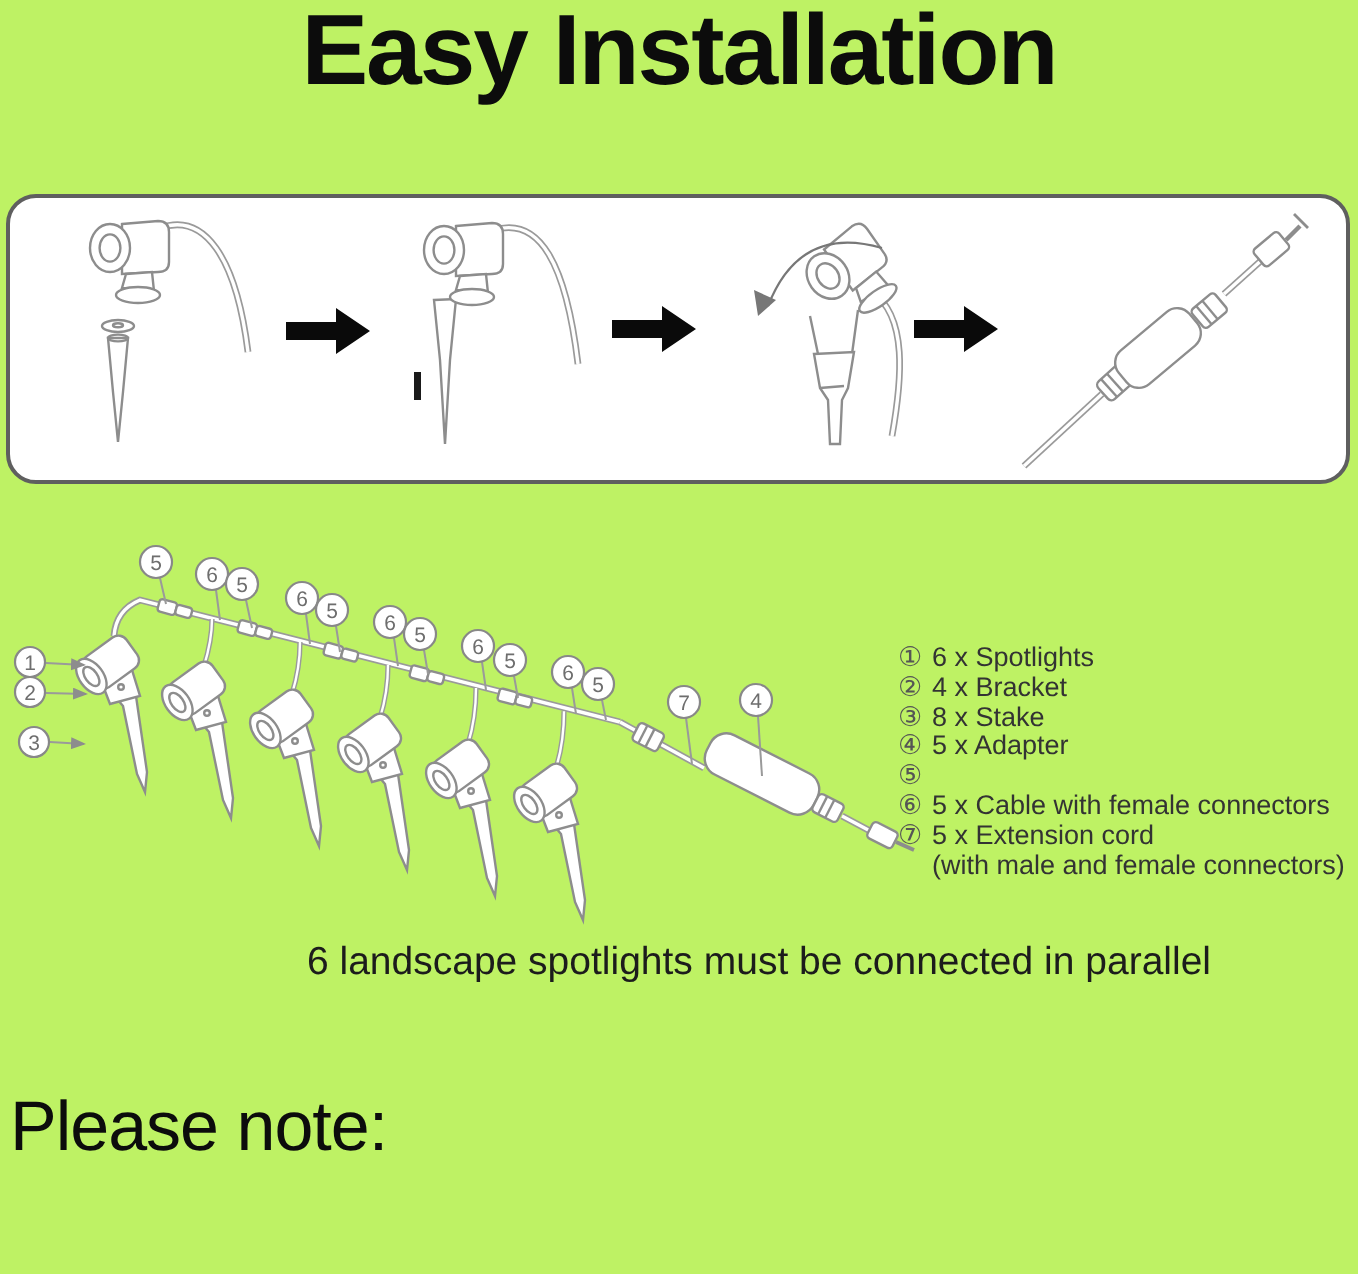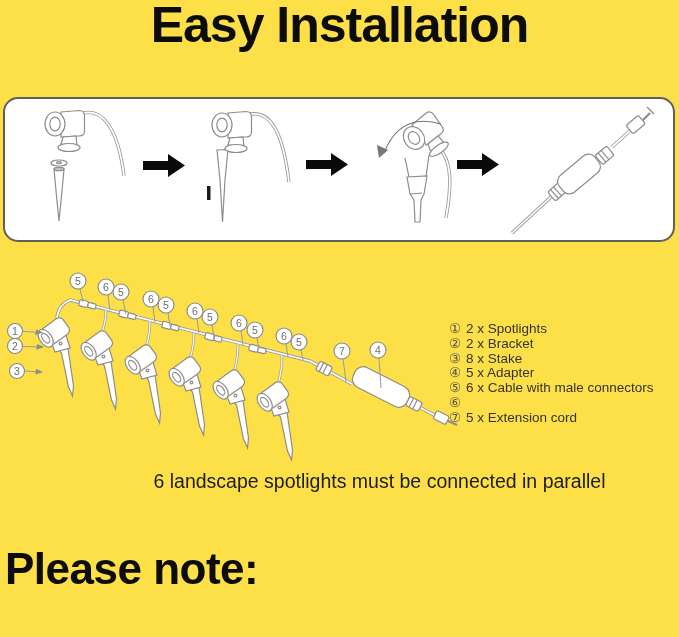--- a/index.html
+++ b/index.html
@@ -1,17 +1,17 @@
 <!DOCTYPE html>
 <html><head>
 <meta charset="utf-8">
 <style>
   html,body{margin:0;padding:0;background:#fff;}
   .page{
-    position:relative;width:679px;height:637px;background:#fde047;
+    position:relative;width:679px;height:637px;background:#bef264;
     font-family:"Liberation Sans",sans-serif;color:#111;overflow:hidden;
   }
   .title{
     position:absolute;top:-4px;left:0;width:100%;text-align:center;
     font-size:50px;font-weight:700;letter-spacing:-1px;color:#0c0c0c;margin:0;
   }
   .install-box{
     position:absolute;left:3px;top:97px;width:668px;height:141px;
     border:2px solid #5f5f5f;border-radius:15px;background:#fff;
   }
@@ -30,21 +30,21 @@
     color:#333;white-space:nowrap;
   }
   .lrow{display:flex;}
   .lnum{display:inline-block;width:17px;color:#555;flex:0 0 17px;}
   .caption{
     position:absolute;top:470px;left:0;width:100%;text-align:center;
     font-size:19.5px;color:#1c1c1c;padding-left:40px;
   }
   .note-heading{
     position:absolute;top:544px;left:5px;margin:0;
-    font-size:44px;font-weight:700;color:#0c0c0c;letter-spacing:-0.5px;
+    font-size:35px;font-weight:400;color:#0c0c0c;letter-spacing:-0.5px;
   }
   .note-body{
     position:absolute;top:591px;left:5px;width:660px;
     font-size:20.5px;line-height:23px;color:#1a1a1a;white-space:pre;
   }
 </style>
 </head>
 <body>
 
 <div class="page">
@@ -285,44 +285,48 @@
           <line class="co-l" x1="25" y1="371" x2="42" y2="372" marker-end="url(#ah)"></line>
           <circle class="co-c" cx="17" cy="371" r="7.5"></circle>
           <text class="co-t" x="17" y="374.8">3</text>
         </g>
     </g>
   </svg>
 
   <div class="legend">
     <div class="lrow">
         <span class="lnum">①</span>
-        <span>2 x Spotlights</span>
+        <span>6 x Spotlights</span>
       </div>
     <div class="lrow">
         <span class="lnum">②</span>
-        <span>2 x Bracket</span>
+        <span>4 x Bracket</span>
       </div>
     <div class="lrow">
         <span class="lnum">③</span>
         <span>8 x Stake</span>
       </div>
     <div class="lrow">
         <span class="lnum">④</span>
         <span>5 x Adapter</span>
       </div>
     <div class="lrow">
         <span class="lnum">⑤</span>
-        <span>6 x Cable with male connectors</span>
       </div>
     <div class="lrow">
         <span class="lnum">⑥</span>
+        <span>5 x Cable with female connectors</span>
       </div>
     <div class="lrow">
         <span class="lnum">⑦</span>
         <span>5 x Extension cord</span>
+      </div>
+    <div class="lrow">
+        <span class="lnum"></span>
+        <span>(with male and female connectors)</span>
       </div>
   </div>
 
   <div class="caption">6 landscape spotlights must be connected in parallel</div>
 
   <h2 class="note-heading">Please note:</h2>
 
   <div class="note-body">
     
     

